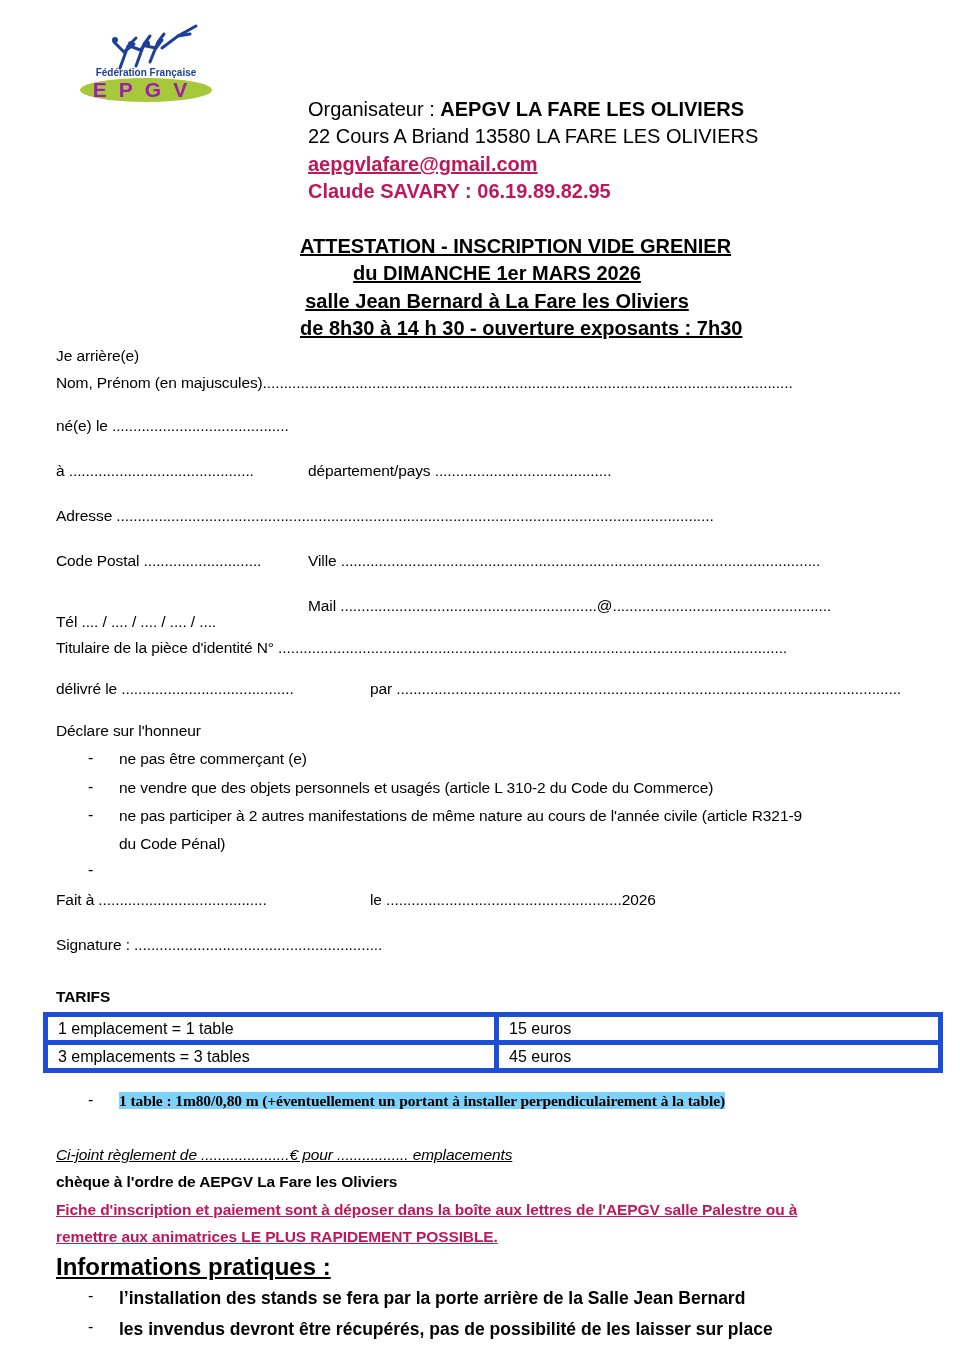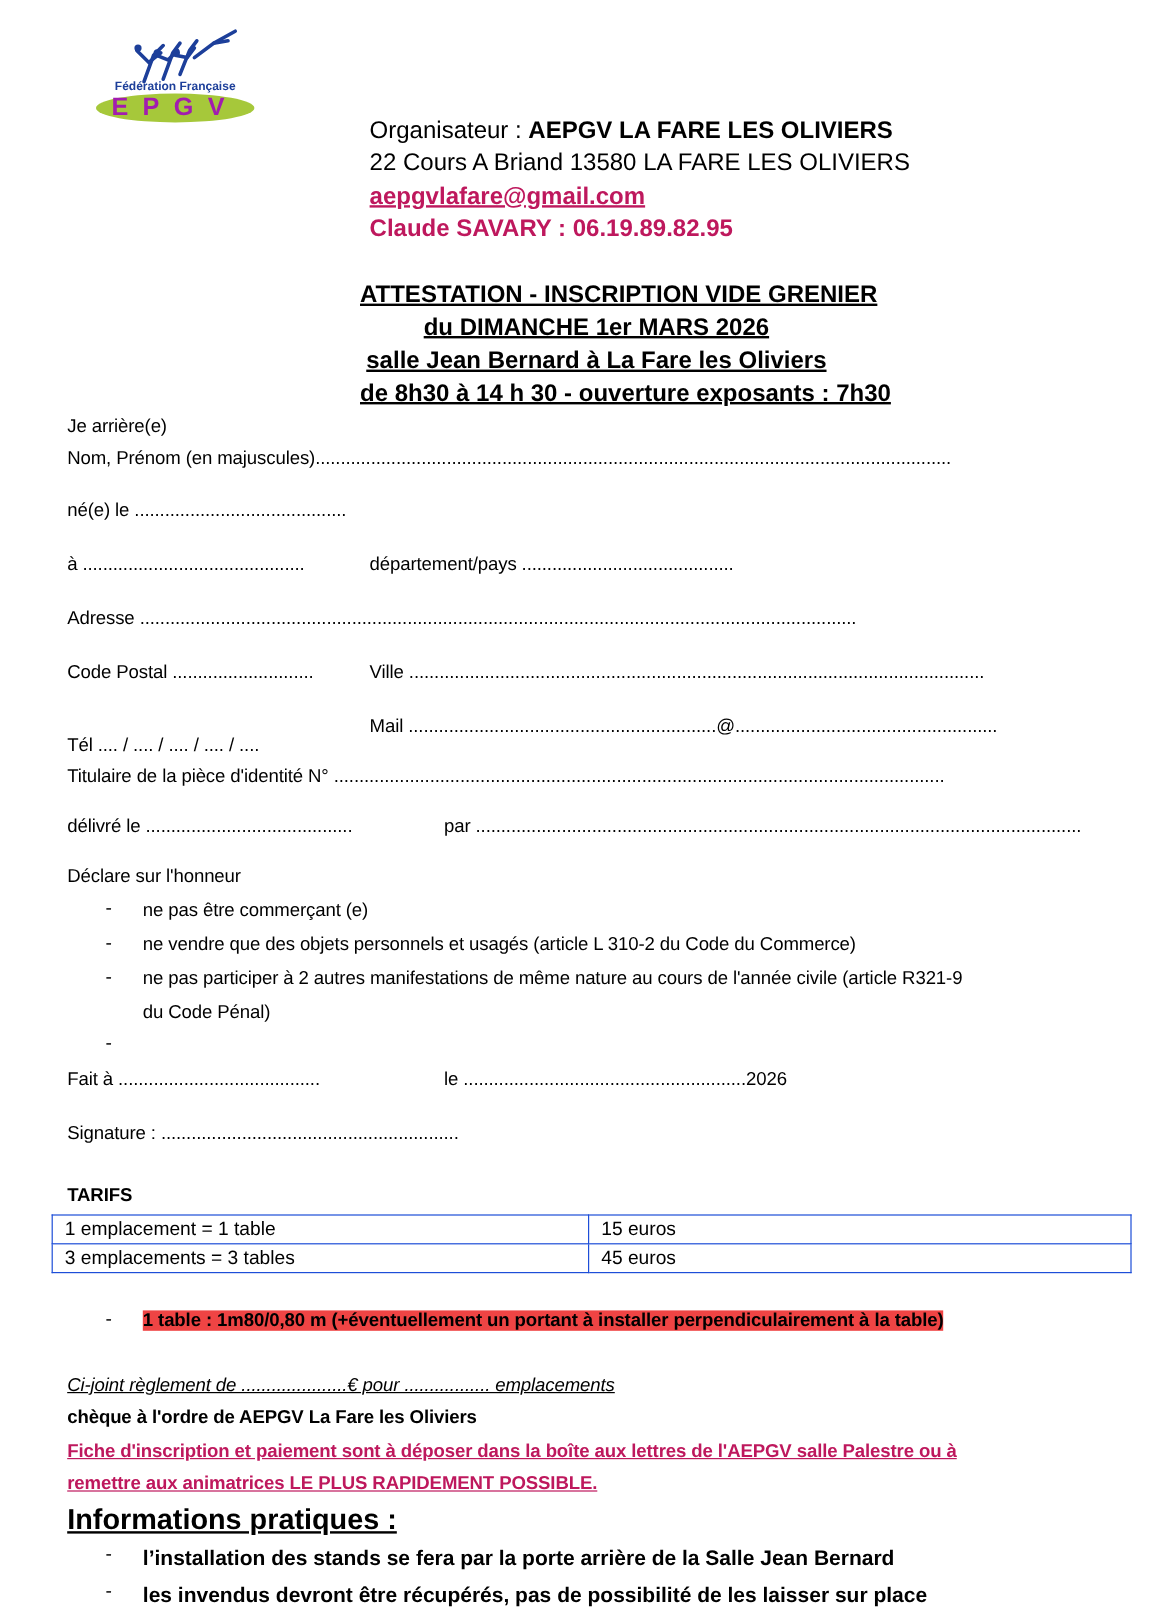--- a/index.html
+++ b/index.html
@@ -15,24 +15,24 @@
   .u { text-decoration: underline; }
   .pink { color: #be185d; }
   .logo { position: absolute; left: 78px; top: 18px; width: 136px; height: 86px; }
   .center { text-align: center; left: 300px; width: 394px; }
   .dash { position: absolute; font-size: 16px; line-height: 22px; }
   table.tarifs {
     position: absolute; left: 43px; top: 1012px; width: 900px;
     border-collapse: collapse; font-size: 16px;
   }
   table.tarifs td {
-    border: 1px solid #1d4ed8; padding: 0 10px; height: 23px; line-height: 23px;
+    border: 5px solid #1d4ed8; padding: 0 10px; height: 23px; line-height: 23px;
   }
   table.tarifs td.c1 { width: 426px; }
-  .hl { background: #ef4444; }
+  .hl { background: #7dd3fc; font-family: Liberation Serif, serif; }
 </style>
 </head>
 <body>
 
 <div class="logo">
   <svg width="136" height="86" viewBox="0 0 136 86">
     <g stroke="#1d3f9a" stroke-width="3" fill="none" stroke-linecap="round">
       <path d="M42 50 L50 28 L58 20"></path>
       <path d="M36 24 L46 34 L56 26"></path>
       <path d="M58 48 L66 26 L72 18"></path>

